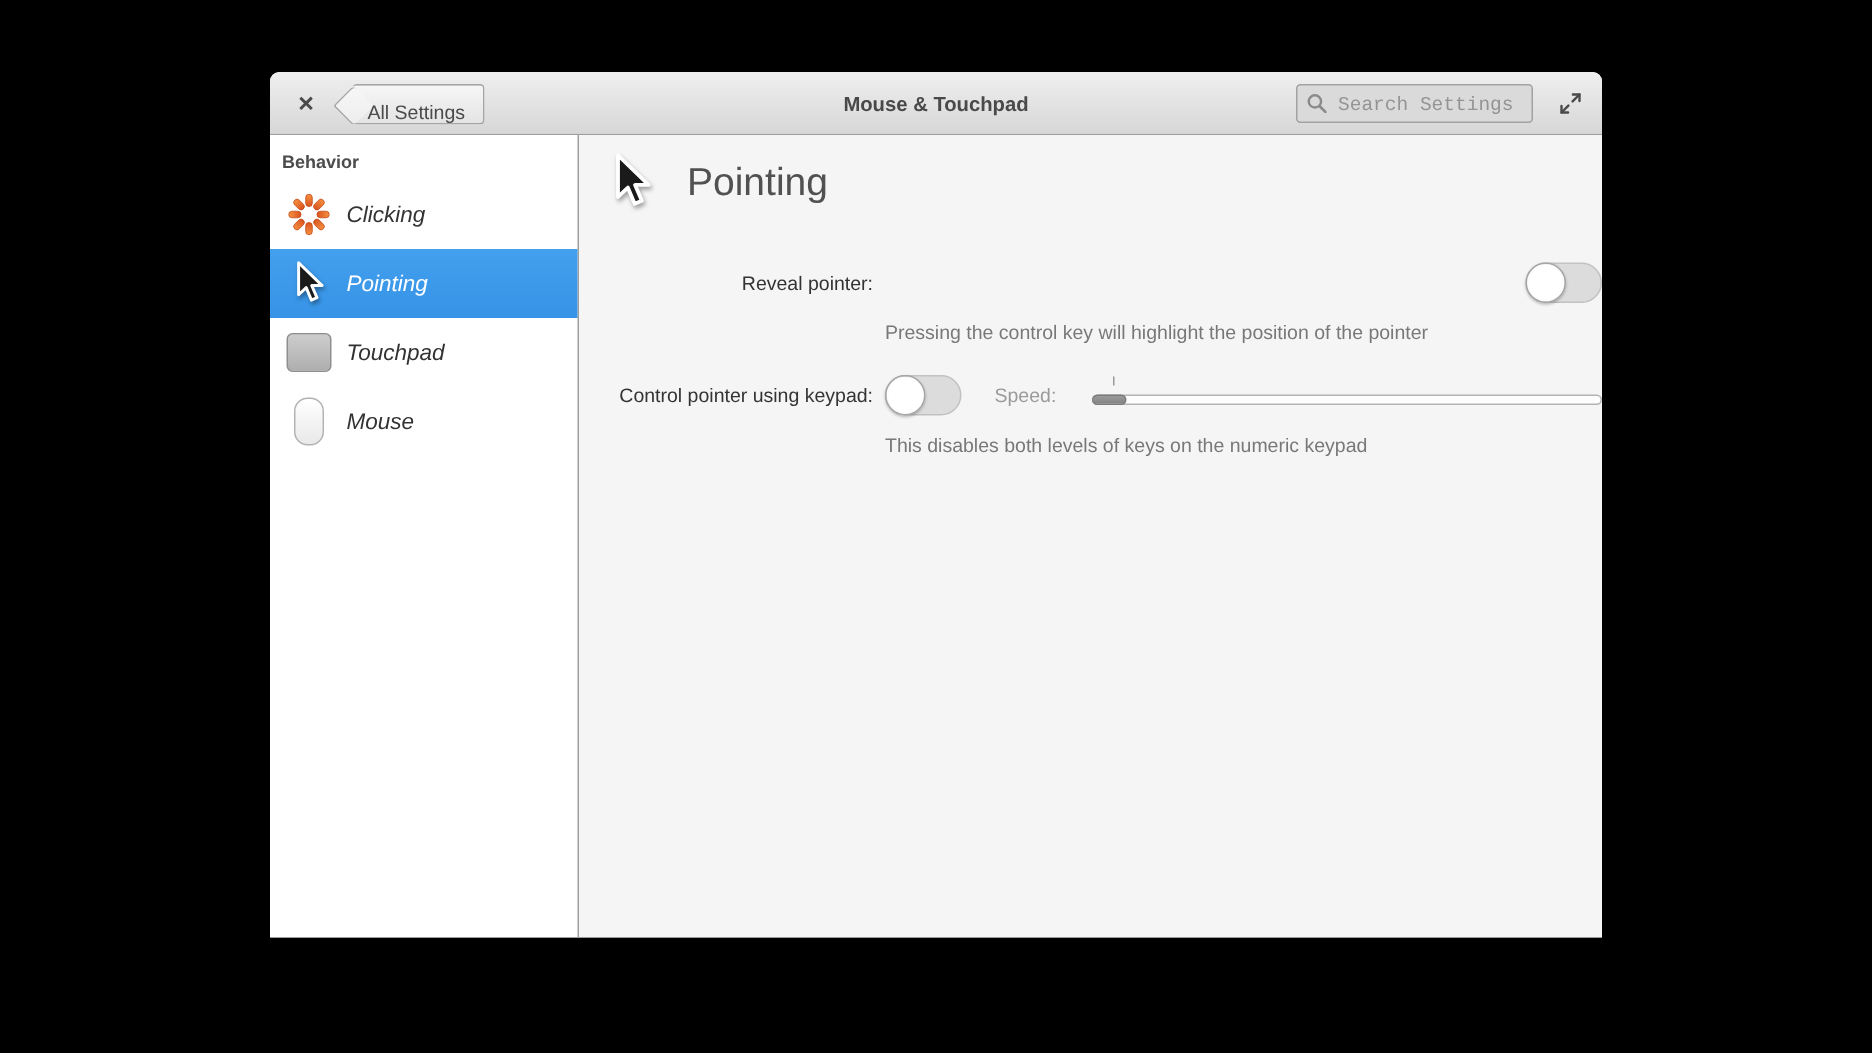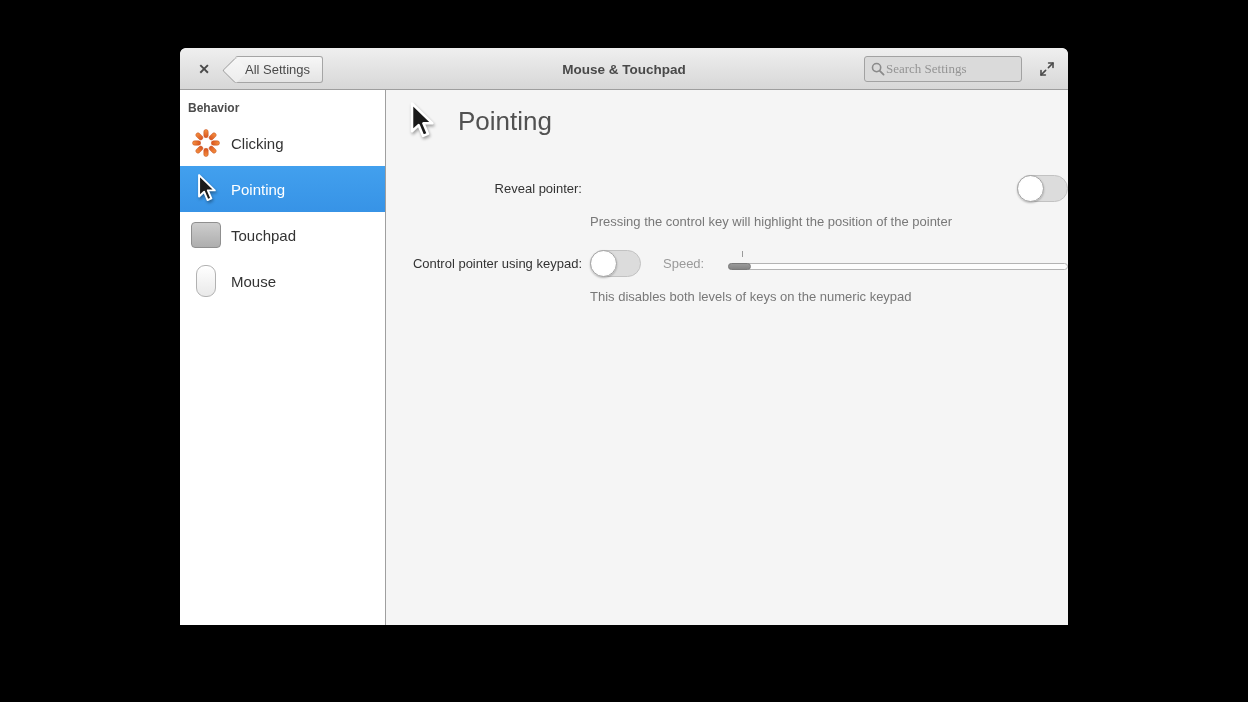--- a/index.html
+++ b/index.html
@@ -10,52 +10,52 @@
             background:#f5f5f5; border-radius:6px 6px 0 0; overflow:hidden; }
 
   
   .titlebar { position:relative; height:42px;
               background:linear-gradient(#efefef,#d7d7d7);
               border-bottom:1px solid #9e9e9e; border-radius:6px 6px 0 0; }
   .close-btn { position:absolute; left:10px; top:0; width:28px; height:42px;
                display:flex; align-items:center; justify-content:center;
                color:#4a4a4a; font-size:14px; font-weight:bold; cursor:default; }
   .back-btn { position:absolute; left:55px; top:8px; height:27px;
-              padding:0 12px 0 10px; display:flex; align-items:center;
+              padding:0 12px 0 10px; display:flex; align-items:flex-end;
               background:linear-gradient(#f7f7f7,#e4e4e4);
               border:1px solid #a5a5a5; border-left:none;
               border-radius:3px; font-size:13px; color:#4a4a4a; }
   .back-arrow { position:absolute; left:-9px; top:3.5px; width:19px; height:19px;
                 background:linear-gradient(135deg,#f7f7f7,#ededed);
                 border-left:1px solid #a5a5a5; border-bottom:1px solid #a5a5a5;
                 transform:rotate(45deg); border-radius:3px 0 3px 2px; }
   .back-label { position:relative; z-index:1; }
   .win-title { position:absolute; left:0; right:0; top:0; height:42px;
                display:flex; align-items:center; justify-content:center;
                font-size:13.5px; font-weight:bold; color:#494949; pointer-events:none; }
   .search-box { position:absolute; right:46px; top:8px; width:158px; height:26px;
                 background:#dadada; border:1px solid #a2a2a2; border-radius:3px;
                 display:flex; align-items:center; padding:0 6px; }
   .search-box svg { flex:0 0 auto; }
   .search-box input { flex:1; min-width:0; border:none; background:transparent;
                       outline:none; font-size:13px; color:#555; margin-left:1px;
-                      font-family:Liberation Serif, serif; }
+                      font-family:Liberation Mono, monospace;text-align:center; }
   .search-box input::placeholder { color:#949494; }
   .expand-btn { position:absolute; right:12px; top:12px; width:18px; height:18px; }
 
   
   .body { position:absolute; top:42px; bottom:0; left:0; right:0; display:flex; }
   .sidebar { width:206px; background:#fff; border-right:1px solid #9f9f9f;
              flex:0 0 auto; }
   .section-header { padding:11px 10px 5px 8px; font-size:12px; font-weight:bold;
                     color:#4c4c4c; }
   .side-item { height:46px; display:flex; align-items:center; padding:0 8px; }
   .side-item .icon-box { width:36px; display:flex; align-items:center;
                          justify-content:center; }
-  .side-item .item-label { margin-left:7px; font-size:15px; color:#333; }
+  .side-item .item-label { margin-left:7px; font-size:15px; color:#333;font-style:italic; }
   .side-item.selected { background:linear-gradient(#42a0ee,#3793e6); }
   .side-item.selected .item-label { color:#fff; }
 
   .mouse-shape { width:20px; height:32px; border-radius:9px;
                  background:linear-gradient(#ffffff,#e9e9e9);
                  border:1px solid #b2b2b2; }
   .touchpad-shape { width:30px; height:26px; border-radius:4px;
                     background:linear-gradient(#cdcdcd,#aeaeae);
                     border:1px solid #8f8f8f; }
 

